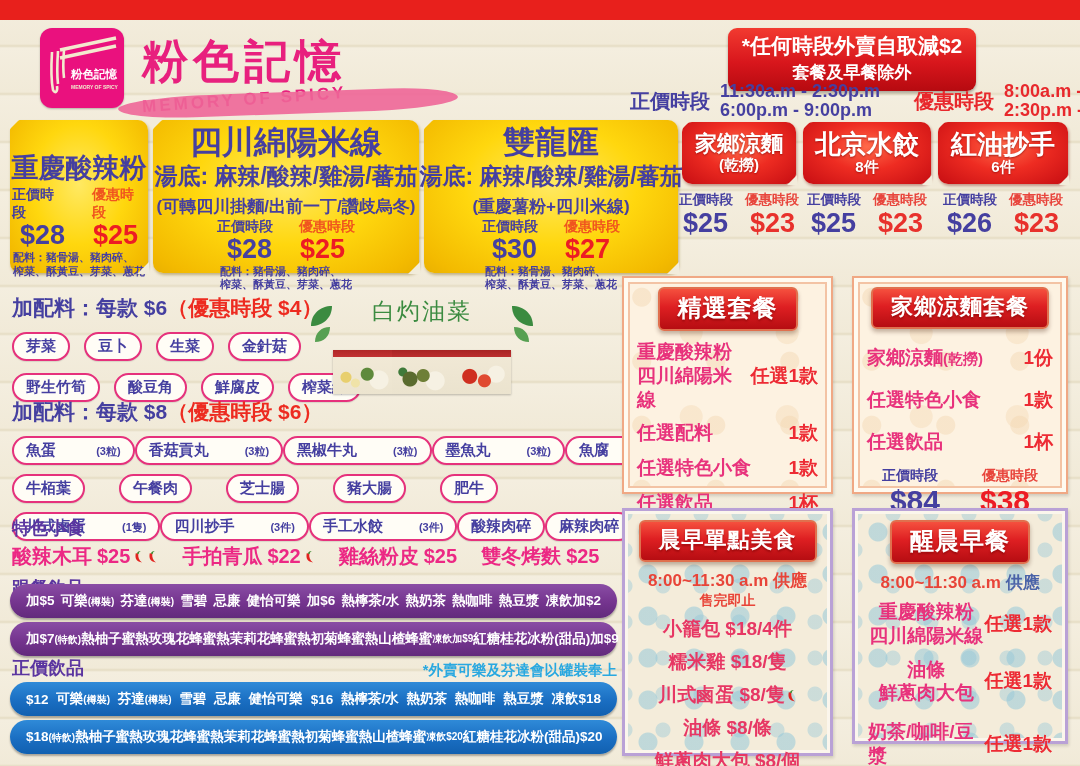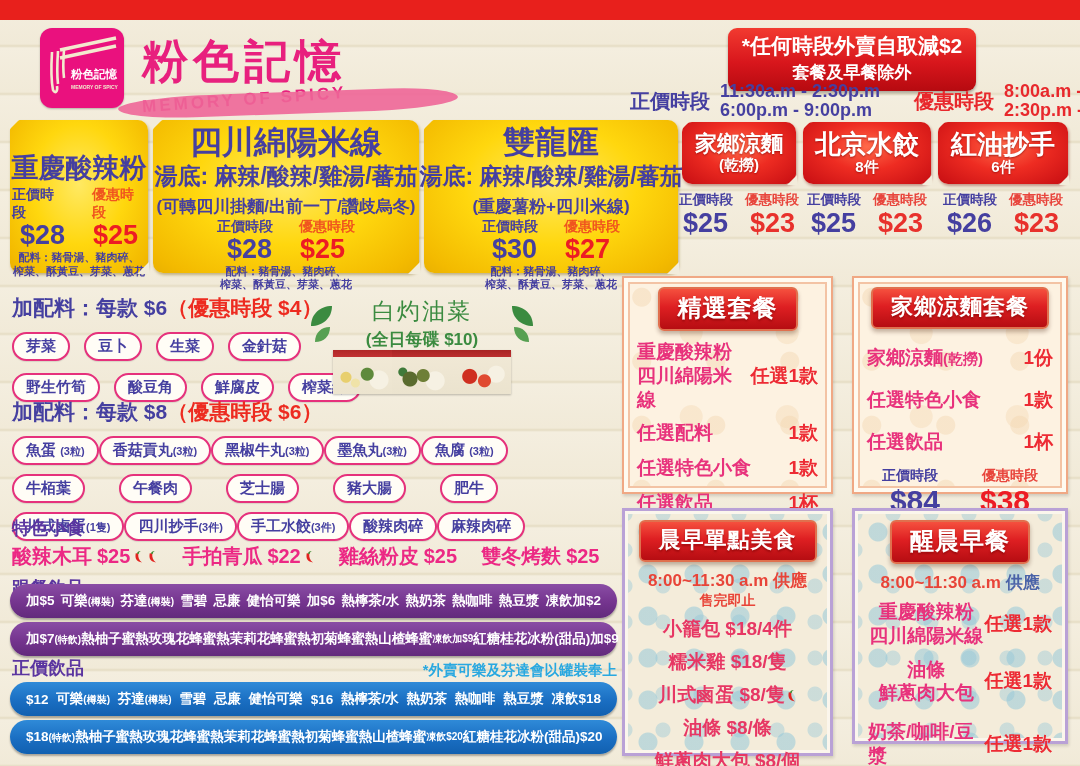--- a/index.html
+++ b/index.html
@@ -39,21 +39,21 @@
   .ycard .title{color:#453fa0;font-weight:bold;white-space:nowrap;}
   .t-big{font-size:32px;line-height:1.05;}
   .t-med{font-size:27px;margin-top:24px;}
   .soup{font-size:23px;color:#453fa0;font-weight:bold;white-space:nowrap;margin-top:1px;}
   .option{font-size:17px;color:#453fa0;font-weight:bold;white-space:nowrap;margin-top:3px;}
   .price-labels{display:flex;gap:26px;margin-top:auto;font-size:14px;font-weight:bold;}
   .pl-dis{color:#f0551e;}
   .price-row{display:flex;gap:28px;align-items:baseline;line-height:1;}
   .pr-reg{color:#453fa0;font-size:27px;font-weight:bold;}
   .pr-dis{color:#ed1c24;font-size:27px;font-weight:bold;}
-  .toppings{font-size:11px;color:#453fa0;font-weight:bold;line-height:1.25;text-align:center;margin-top:2px;white-space:nowrap;}
+  .toppings{font-size:11px;color:#453fa0;font-weight:bold;line-height:1.25;text-align:left;margin-top:2px;white-space:nowrap;}
 
   
   .scards{position:absolute;left:682px;top:122px;display:flex;gap:7px;}
   .scol{display:flex;flex-direction:column;align-items:center;}
   .rcard{position:relative;width:100%;height:62px;border-radius:10px;box-sizing:border-box;color:#fff;
     background:radial-gradient(ellipse at 50% 40%,#ff6a4a 0%,#ee2c22 45%,#c60d12 100%);
     display:flex;flex-direction:column;justify-content:center;align-items:center;
     text-shadow:0 1px 2px rgba(110,0,0,.55);box-shadow:1px 2px 3px rgba(120,20,10,.4);}
   .rcard::before{content:"";position:absolute;top:-1px;left:-1px;border-top:9px solid #f2ecdb;border-right:9px solid transparent;}
   .rcard::after{content:"";position:absolute;bottom:-1px;right:-1px;border-bottom:10px solid #f2ecdb;border-left:10px solid transparent;}
@@ -64,21 +64,21 @@
   .sc-prices{display:flex;gap:22px;font-size:27px;font-weight:bold;line-height:1.1;}
 
   
   .sec{position:absolute;left:12px;}
   .sec-title{font-size:21px;font-weight:bold;color:#453fa0;white-space:nowrap;}
   .sec-title .note{color:#ed2b20;}
   .pill-row{display:flex;gap:14px;margin-top:10px;}
   .pill-row.spread{justify-content:space-between;gap:0;width:486px;}
   .pill{background:#fffdf6;border:2px solid #e6317c;border-radius:16px;padding:3px 12px;
     font-size:15px;font-weight:bold;color:#453fa0;white-space:nowrap;box-shadow:0 1px 1px rgba(0,0,0,.1);}
-  .pill .qty{font-size:11px;}
+  .pill .qty{font-size:11px;margin-left:36px;}
 
   
   .veg{position:absolute;left:333px;top:296px;width:178px;text-align:center;}
   .veg-title{font-size:23px;color:#3b8b40;font-weight:normal;letter-spacing:2px;}
   .veg-sub{font-size:17px;color:#3b8b40;font-weight:bold;margin-top:1px;}
   .leaves{position:absolute;top:4px;width:30px;height:44px;}
   .leaves.left{left:-26px;} .leaves.right{right:-26px;transform:scaleX(-1);}
   .photo{position:absolute;left:333px;top:350px;width:178px;height:44px;display:flex;box-shadow:0 1px 2px rgba(0,0,0,.25);}
   .photo div{flex:1;}
   .ph1{background:
@@ -302,21 +302,20 @@
       <span class="pill">榨菜絲</span>
     </div>
   </div>
 
   <div class="veg">
     <svg class="leaves left" viewBox="0 0 30 44">
       <path d="M4 26 C4 14 13 6 25 6 C25 18 16 26 4 26 Z" fill="#3b8b40"></path>
       <path d="M8 42 C8 33 14 27 23 27 C23 36 17 42 8 42 Z" fill="#57a052"></path>
     </svg>
     <div class="veg-title">白灼油菜</div>
-    <div class="veg-sub">(全日每碟 $10)</div>
     <svg class="leaves right" viewBox="0 0 30 44">
       <path d="M4 26 C4 14 13 6 25 6 C25 18 16 26 4 26 Z" fill="#3b8b40"></path>
       <path d="M8 42 C8 33 14 27 23 27 C23 36 17 42 8 42 Z" fill="#57a052"></path>
     </svg>
   </div>
   <div class="photo">
     <div class="ph1"></div>
       <div class="ph2"></div>
       <div class="ph3"></div>
   </div>

